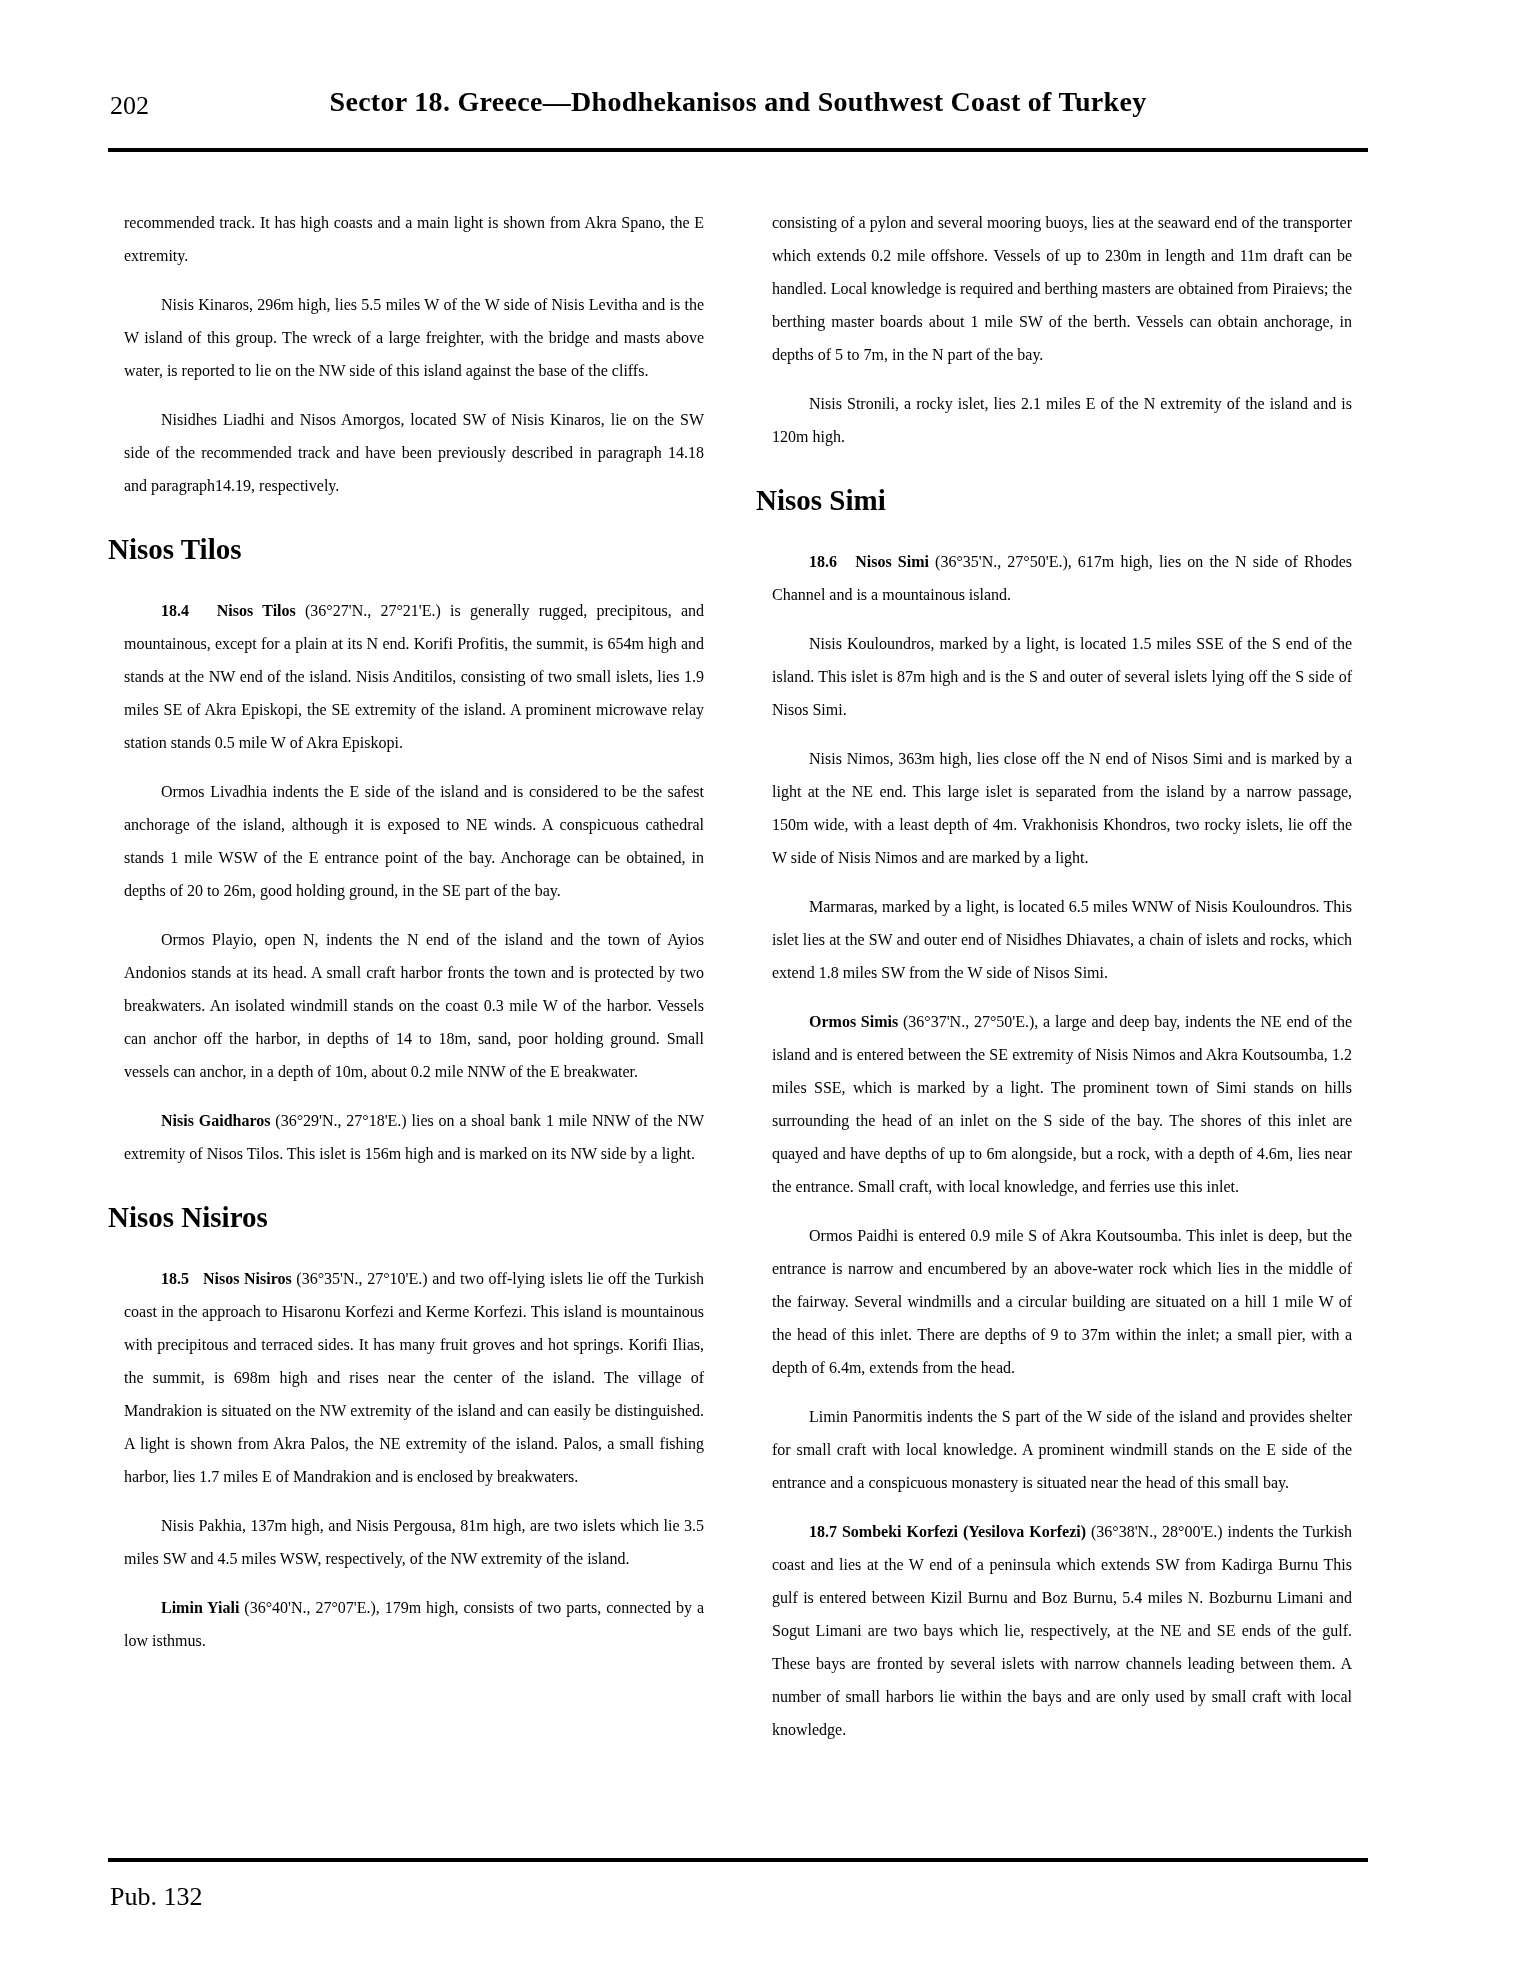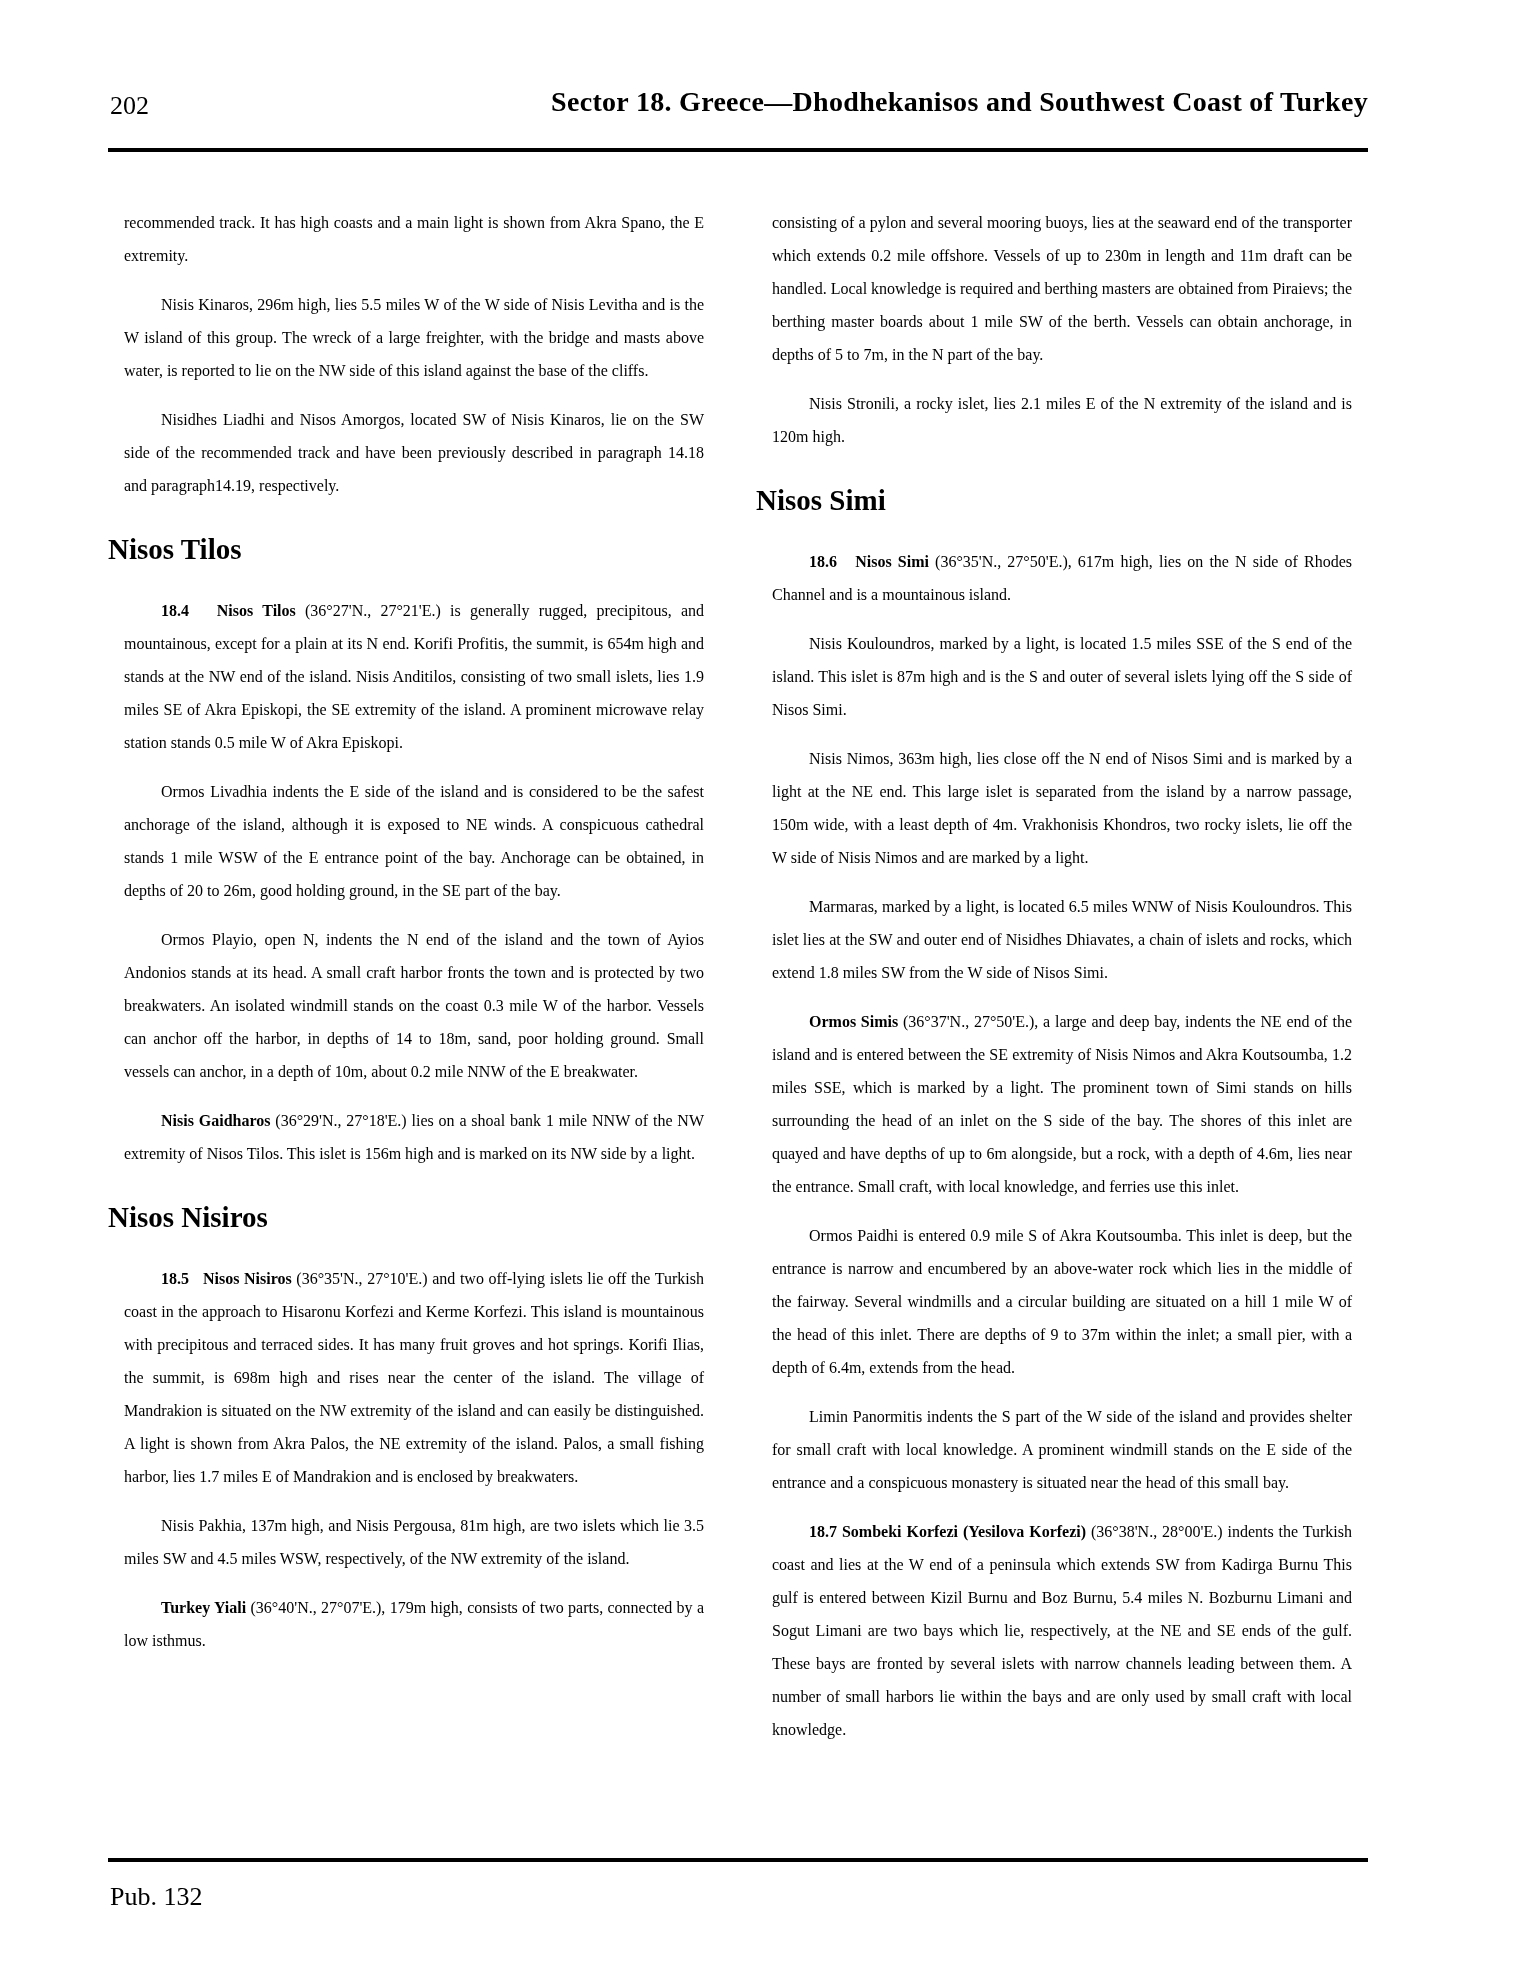--- a/index.html
+++ b/index.html
@@ -6,21 +6,21 @@
   .page {
     position:relative;
     width:1474px; height:1980px;
     background:#ffffff; color:#000;
     font-family:"Liberation Serif","DejaVu Serif",serif;
     overflow:hidden;
   }
   .header { position:absolute; top:86px; left:108px; right:106px; }
   .page-num { position:absolute; left:2px; top:5px; font-size:26px; }
   .doc-title {
-    text-align:right; font-size:28px; font-weight:bold;
+    text-align:center; font-size:28px; font-weight:bold;
     letter-spacing:0.3px; white-space:nowrap;
   }
   .rule-top { position:absolute; top:148px; left:108px; right:106px; height:4px; background:#000; }
   .content {
     position:absolute; top:190px; left:108px; right:106px;
     display:grid; grid-template-columns:1fr 1fr; column-gap:36px;
     align-items:start;
   }
   .col {}
   p.body {
@@ -52,21 +52,21 @@
         <p class="body indent"><span>Nisis Kinaros, 296m high, lies 5.5 miles W of the W side of Nisis Levitha and is the W island of this group. The wreck of a large freighter, with the bridge and masts above water, is reported to lie on the NW side of this island against the base of the cliffs.</span></p>
         <p class="body indent"><span>Nisidhes Liadhi and Nisos Amorgos, located SW of Nisis Kinaros, lie on the SW side of the recommended track and have been previously described in paragraph 14.18 and paragraph14.19, respectively.</span></p>
         <h2 class="sect">Nisos Tilos</h2>
         <p class="body indent"><span class="b">18.4</span><span>&nbsp;&nbsp; </span><span class="b">Nisos Tilos</span><span> (36°27'N., 27°21'E.) is generally rugged, precipitous, and mountainous, except for a plain at its N end. Korifi Profitis, the summit, is 654m high and stands at the NW end of the island. Nisis Anditilos, consisting of two small islets, lies 1.9 miles SE of Akra Episkopi, the SE extremity of the island. A prominent microwave relay station stands 0.5 mile W of Akra Episkopi.</span></p>
         <p class="body indent"><span>Ormos Livadhia indents the E side of the island and is considered to be the safest anchorage of the island, although it is exposed to NE winds. A conspicuous cathedral stands 1 mile WSW of the E entrance point of the bay. Anchorage can be obtained, in depths of 20 to 26m, good holding ground, in the SE part of the bay.</span></p>
         <p class="body indent"><span>Ormos Playio, open N, indents the N end of the island and the town of Ayios Andonios stands at its head. A small craft harbor fronts the town and is protected by two breakwaters. An isolated windmill stands on the coast 0.3 mile W of the harbor. Vessels can anchor off the harbor, in depths of 14 to 18m, sand, poor holding ground. Small vessels can anchor, in a depth of 10m, about 0.2 mile NNW of the E breakwater.</span></p>
         <p class="body indent"><span class="b">Nisis Gaidharos</span><span> (36°29'N., 27°18'E.) lies on a shoal bank 1 mile NNW of the NW extremity of Nisos Tilos. This islet is 156m high and is marked on its NW side by a light.</span></p>
         <h2 class="sect">Nisos Nisiros</h2>
         <p class="body indent"><span class="b">18.5</span><span>&nbsp;&nbsp; </span><span class="b">Nisos Nisiros</span><span> (36°35'N., 27°10'E.) and two off-lying islets lie off the Turkish coast in the approach to Hisaronu Korfezi and Kerme Korfezi. This island is mountainous with precipitous and terraced sides. It has many fruit groves and hot springs. Korifi Ilias, the summit, is 698m high and rises near the center of the island. The village of Mandrakion is situated on the NW extremity of the island and can easily be distinguished. A light is shown from Akra Palos, the NE extremity of the island. Palos, a small fishing harbor, lies 1.7 miles E of Mandrakion and is enclosed by breakwaters.</span></p>
         <p class="body indent"><span>Nisis Pakhia, 137m high, and Nisis Pergousa, 81m high, are two islets which lie 3.5 miles SW and 4.5 miles WSW, respectively, of the NW extremity of the island.</span></p>
-        <p class="body indent"><span class="b">Turkey Yiali</span><span> (36°40'N., 27°07'E.), 179m high, consists of two parts, connected by a low isthmus.</span></p>
+        <p class="body indent"><span class="b">Limin Yiali</span><span> (36°40'N., 27°07'E.), 179m high, consists of two parts, connected by a low isthmus.</span></p>
       </div>
     <div class="col">
         <p class="body"><span>consisting of a pylon and several mooring buoys, lies at the seaward end of the transporter which extends 0.2 mile offshore. Vessels of up to 230m in length and 11m draft can be handled. Local knowledge is required and berthing masters are obtained from Piraievs; the berthing master boards about 1 mile SW of the berth. Vessels can obtain anchorage, in depths of 5 to 7m, in the N part of the bay.</span></p>
         <p class="body indent"><span>Nisis Stronili, a rocky islet, lies 2.1 miles E of the N extremity of the island and is 120m high.</span></p>
         <h2 class="sect">Nisos Simi</h2>
         <p class="body indent"><span class="b">18.6</span><span>&nbsp;&nbsp; </span><span class="b">Nisos Simi</span><span> (36°35'N., 27°50'E.), 617m high, lies on the N side of Rhodes Channel and is a mountainous island.</span></p>
         <p class="body indent"><span>Nisis Kouloundros, marked by a light, is located 1.5 miles SSE of the S end of the island. This islet is 87m high and is the S and outer of several islets lying off the S side of Nisos Simi.</span></p>
         <p class="body indent"><span>Nisis Nimos, 363m high, lies close off the N end of Nisos Simi and is marked by a light at the NE end. This large islet is separated from the island by a narrow passage, 150m wide, with a least depth of 4m. Vrakhonisis Khondros, two rocky islets, lie off the W side of Nisis Nimos and are marked by a light.</span></p>
         <p class="body indent"><span>Marmaras, marked by a light, is located 6.5 miles WNW of Nisis Kouloundros. This islet lies at the SW and outer end of Nisidhes Dhiavates, a chain of islets and rocks, which extend 1.8 miles SW from the W side of Nisos Simi.</span></p>
         <p class="body indent"><span class="b">Ormos Simis</span><span> (36°37'N., 27°50'E.), a large and deep bay, indents the NE end of the island and is entered between the SE extremity of Nisis Nimos and Akra Koutsoumba, 1.2 miles SSE, which is marked by a light. The prominent town of Simi stands on hills surrounding the head of an inlet on the S side of the bay. The shores of this inlet are quayed and have depths of up to 6m alongside, but a rock, with a depth of 4.6m, lies near the entrance. Small craft, with local knowledge, and ferries use this inlet.</span></p>

